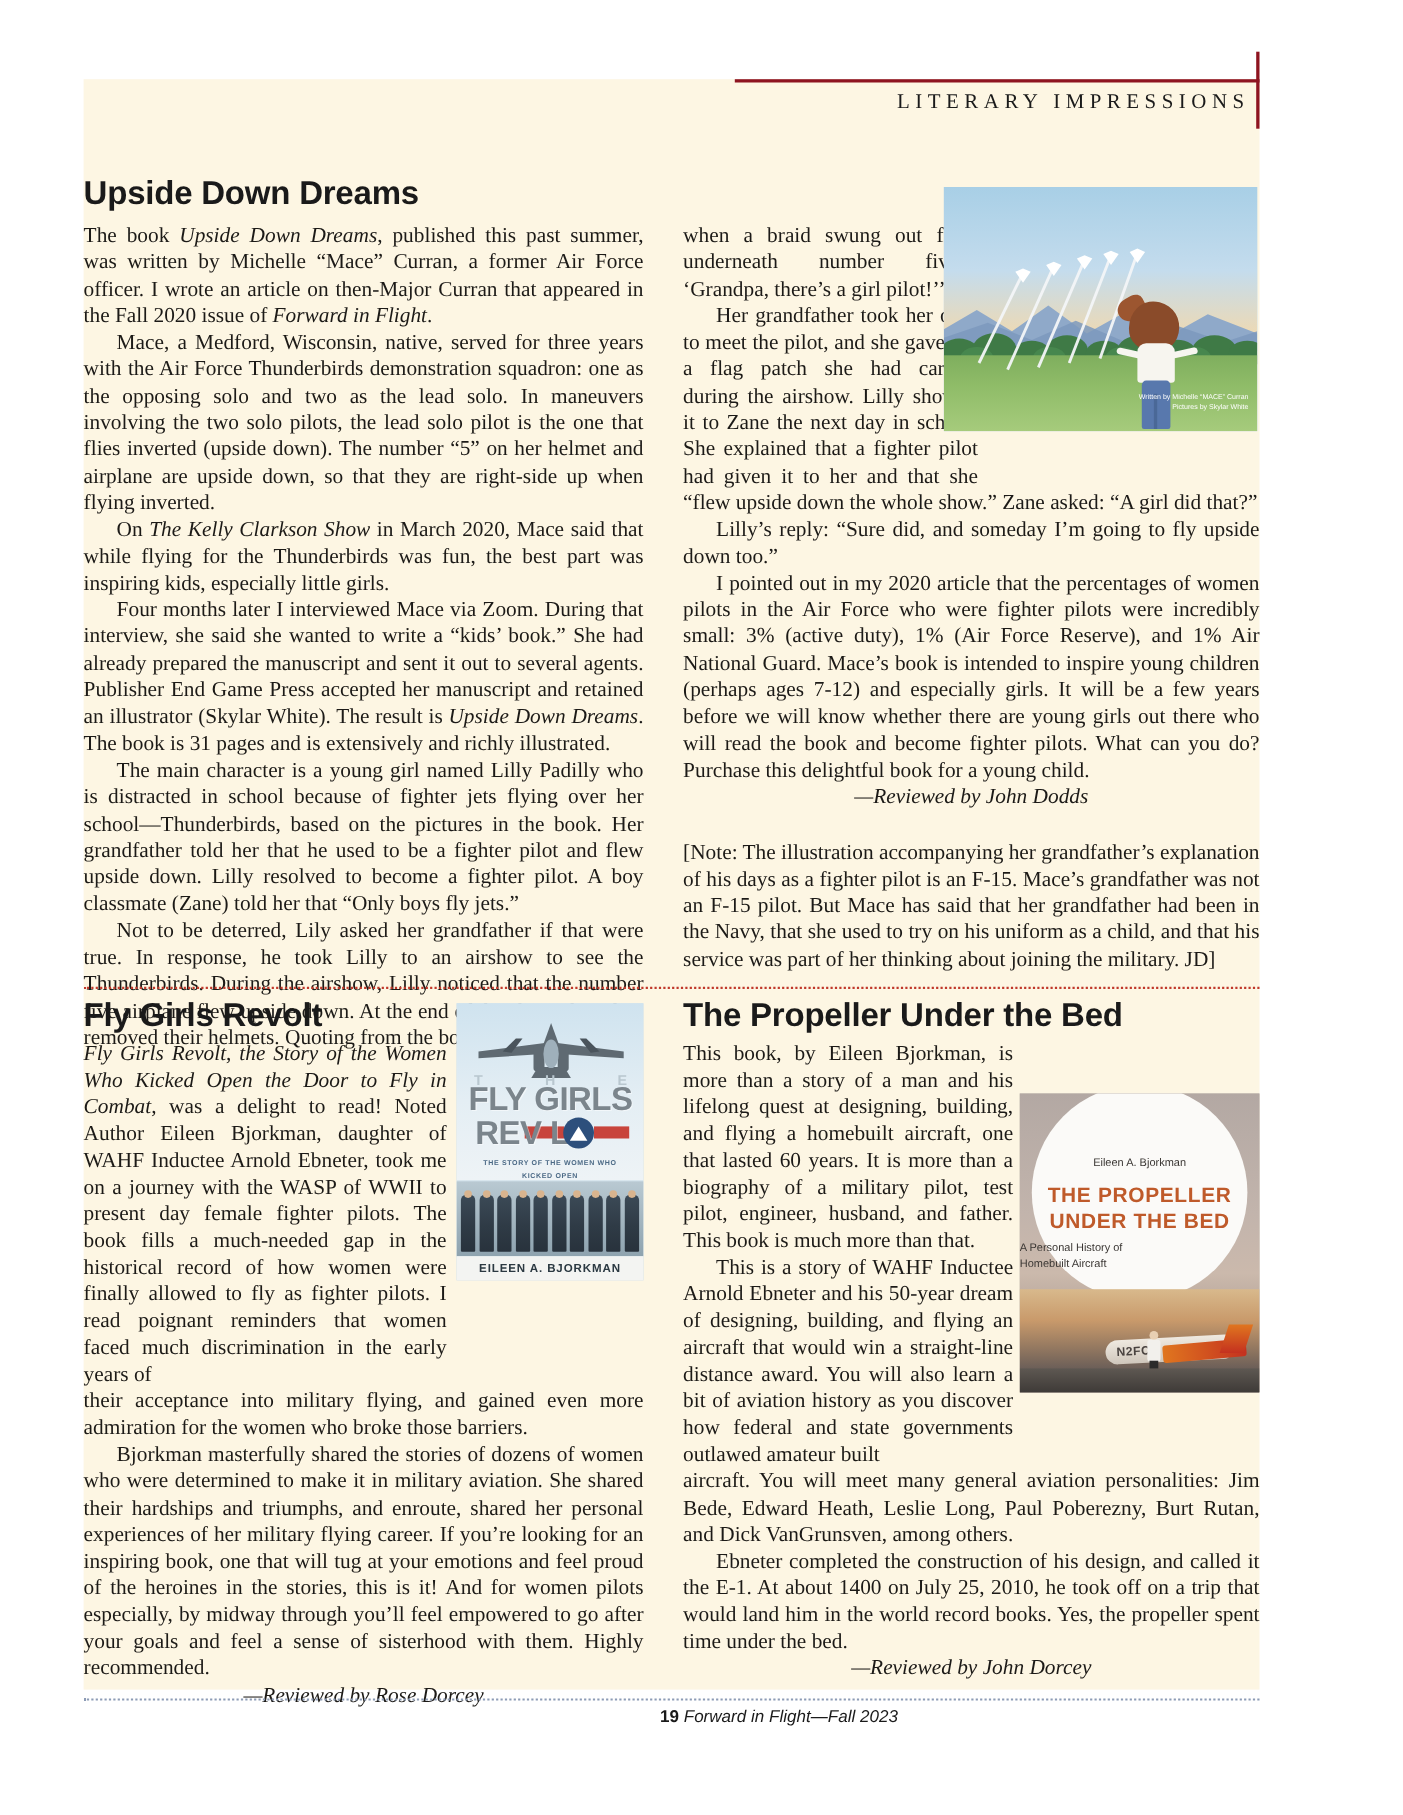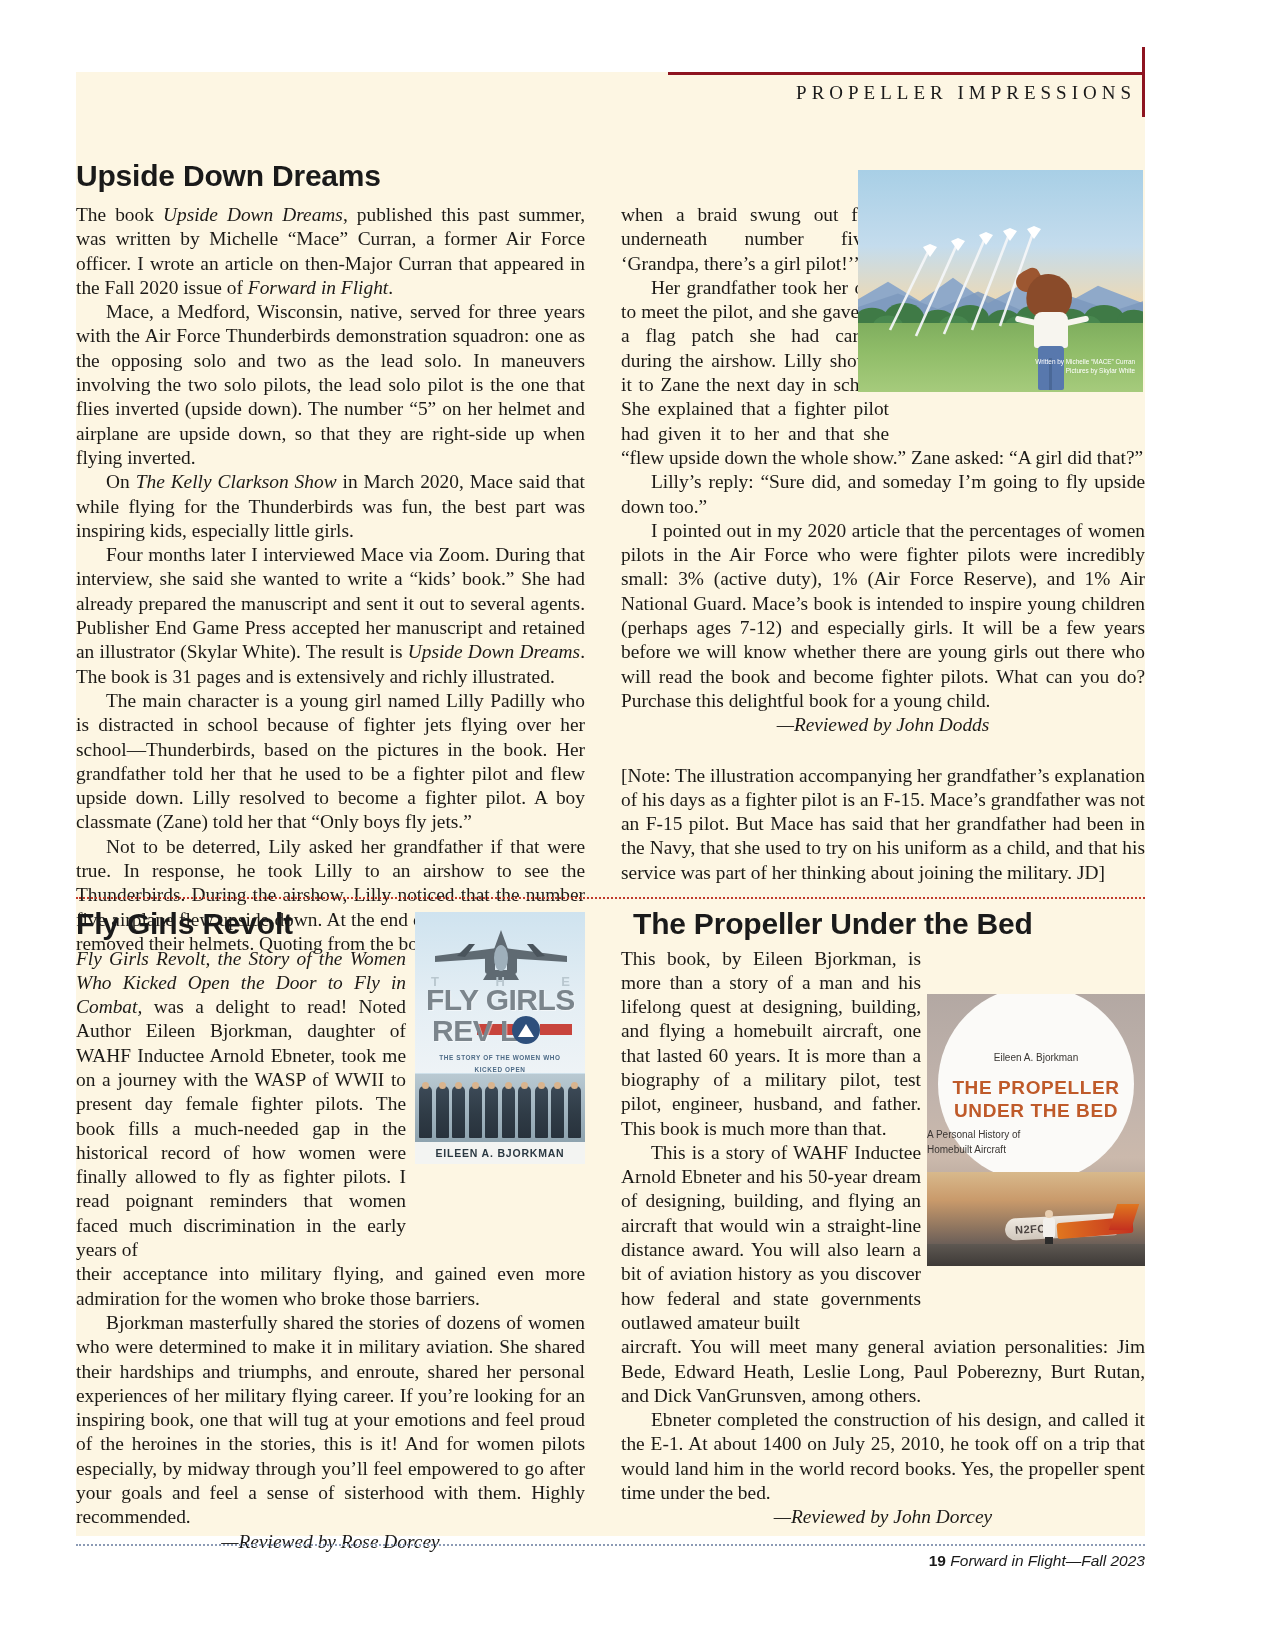--- a/index.html
+++ b/index.html
@@ -110,28 +110,27 @@
   }
 
   
   #art2 { position:absolute; left:76px; top:908px; width:509px; }
   #art2 .h-title { margin-bottom:7px; }
   .art2-top { width:330px; }
   .art2-rest { width:509px; }
 
   
   #art3 { position:absolute; left:621px; top:908px; width:524px; }
-  #art3 .h-title { margin-bottom:7px;margin-left:12px; }
+  #art3 .h-title { margin-bottom:7px; }
   .art3-top { width:300px; }
   .art3-rest { width:524px; }
 
   
   .footer {
     position:absolute; left:600px; top:1552px; width:545px;
-    text-align:right;
     font-family:"Liberation Sans", sans-serif;
     font-size:15.5px;
     color:#1a1a1a;
   }
   .footer .pg { font-weight:bold; font-style:normal; }
   .footer .src { font-style:italic; }
 
   
   .cover1 {
     position:absolute;
@@ -407,21 +406,21 @@
 </style>
 </head>
 <body>
 
 <div class="page">
 
   <div class="cream"></div>
 
   <div class="runhead-rule"></div>
   <div class="runhead-vrule"></div>
-  <div class="runhead-text">PROPELLER IMPRESSIONS</div>
+  <div class="runhead-text">LITERARY IMPRESSIONS</div>
 
   <div id="art1">
 
     <h1 id="art1-title" class="h-title">Upside Down Dreams</h1>
 
     <div id="art1-colL">
       <p class="body-txt">
         <span class="noind">The book <i>Upside Down Dreams</i>, published this past summer, was written by Michelle “Mace” Curran, a former Air Force officer. I wrote an article on then-Major Curran that appeared in the Fall 2020 issue of <i>Forward in Flight</i>.</span>
         <span class="ind">Mace, a Medford, Wisconsin, native, served for three years with the Air Force Thunderbirds demonstration squadron: one as the opposing solo and two as the lead solo. In maneuvers involving the two solo pilots, the lead solo pilot is the one that flies inverted (upside down). The number “5” on her helmet and airplane are upside down, so that they are right-side up when flying inverted.</span>
         <span class="ind">On <i>The Kelly Clarkson Show</i> in March 2020, Mace said that while flying for the Thunderbirds was fun, the best part was inspiring kids, especially little girls.</span>

